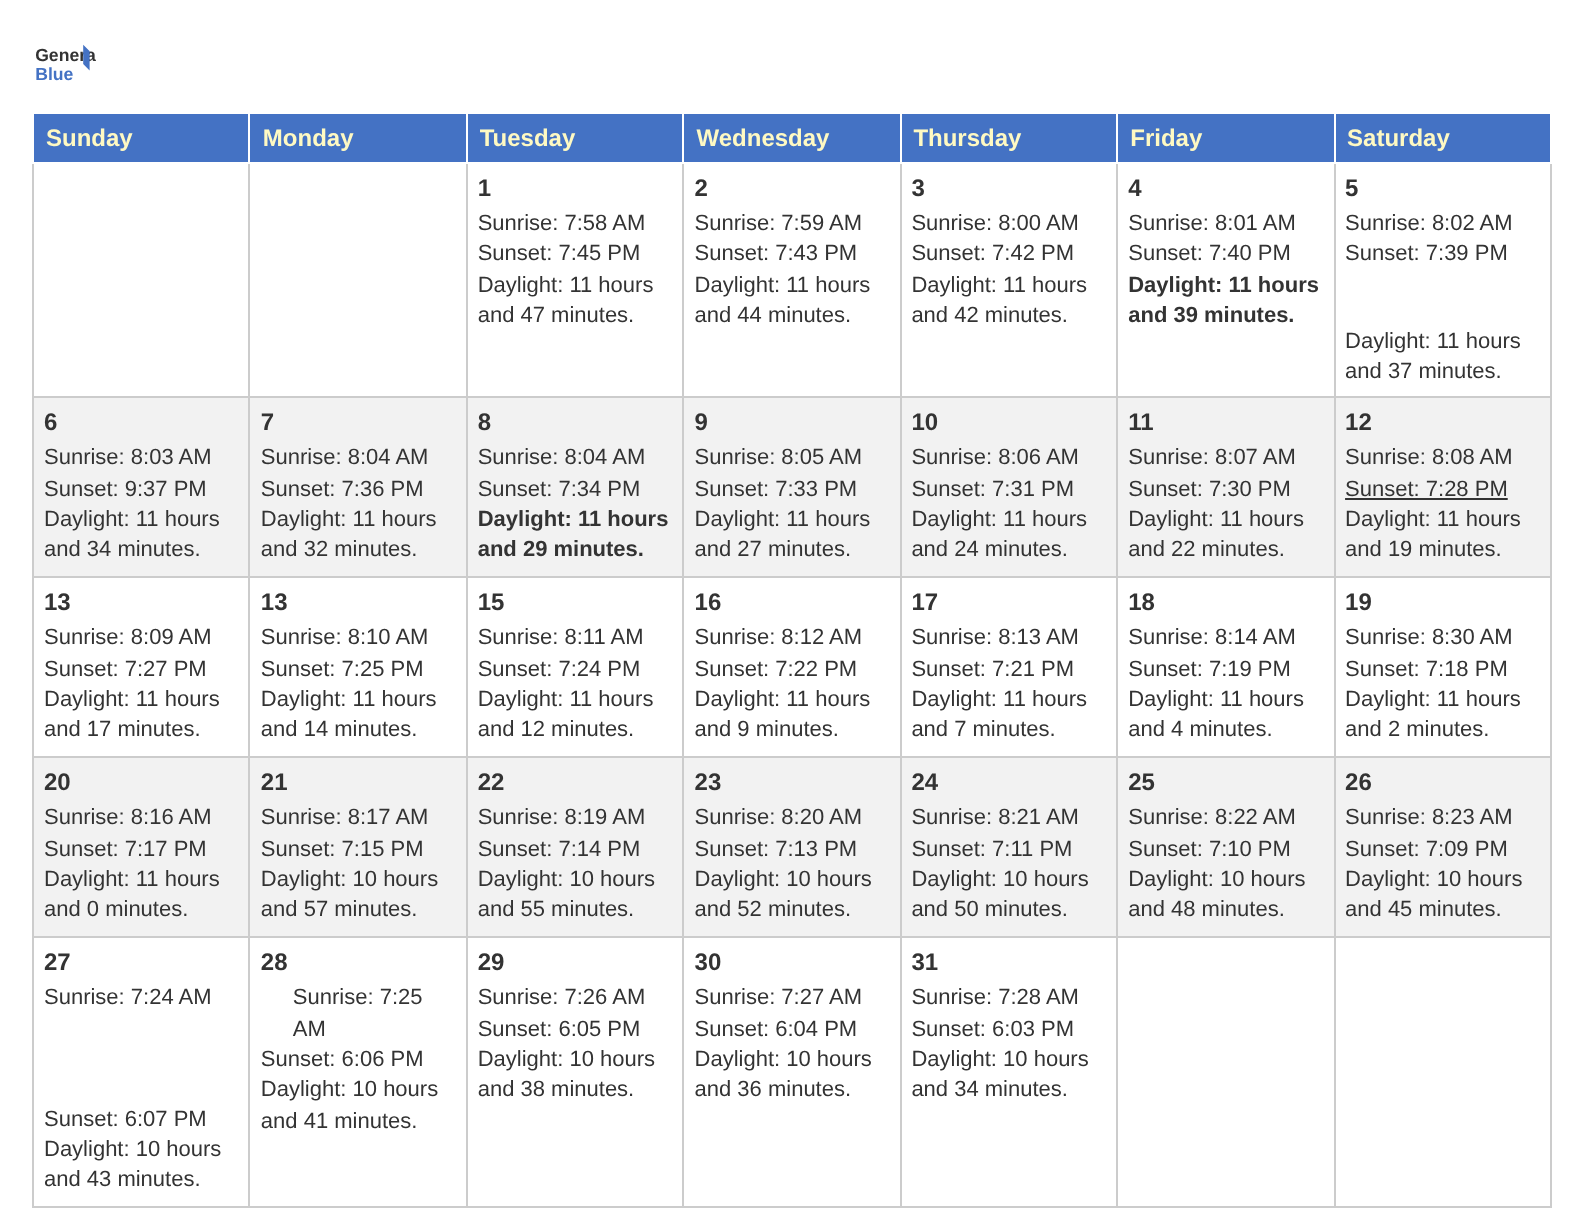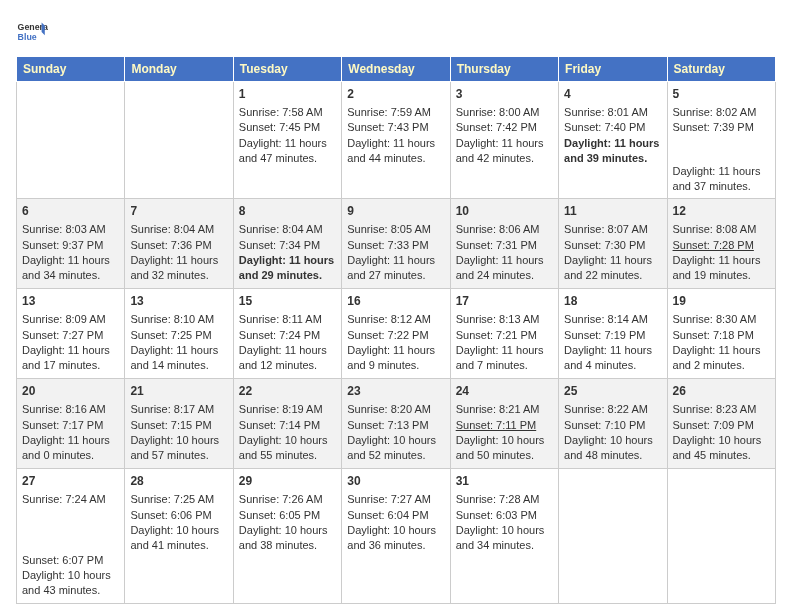--- a/index.html
+++ b/index.html
@@ -249,21 +249,21 @@
         </td>
         <td>
           <span class="day-number">23</span>
           <span style="display: block;">Sunrise: 8:20 AM</span>
           <span style="display: block;">Sunset: 7:13 PM</span>
           <span style="display: block;">Daylight: 10 hours and 52 minutes.</span>
         </td>
         <td>
           <span class="day-number">24</span>
           <span style="display: block;">Sunrise: 8:21 AM</span>
-          <span style="display: block; text-decoration: underline;">Sunset: 7:11 PM</span>
+          <span style="display: block;">Sunset: 7:11 PM</span>
           <span style="display: block;">Daylight: 10 hours and 50 minutes.</span>
         </td>
         <td>
           <span class="day-number">25</span>
           <span style="display: block;">Sunrise: 8:22 AM</span>
           <span style="display: block;">Sunset: 7:10 PM</span>
           <span style="display: block;">Daylight: 10 hours and 48 minutes.</span>
         </td>
         <td>
           <span class="day-number">26</span>
@@ -274,21 +274,21 @@
       </tr>
       <tr>
         <td>
           <span class="day-number">27</span>
           <span style="display: block;">Sunrise: 7:24 AM</span>
           <span style="display: block; margin-top: 45px;">Sunset: 6:07 PM</span>
           <span style="display: block;">Daylight: 10 hours and 43 minutes.</span>
         </td>
         <td>
           <span class="day-number">28</span>
-          <span style="display: block;">Sunrise: 7:25 AM</span>
+          <span style="display: block; margin-left: 16px;">Sunrise: 7:25 AM</span>
           <span style="display: block;">Sunset: 6:06 PM</span>
           <span style="display: block;">Daylight: 10 hours and 41 minutes.</span>
         </td>
         <td>
           <span class="day-number">29</span>
           <span style="display: block;">Sunrise: 7:26 AM</span>
           <span style="display: block;">Sunset: 6:05 PM</span>
           <span style="display: block;">Daylight: 10 hours and 38 minutes.</span>
         </td>
         <td>

